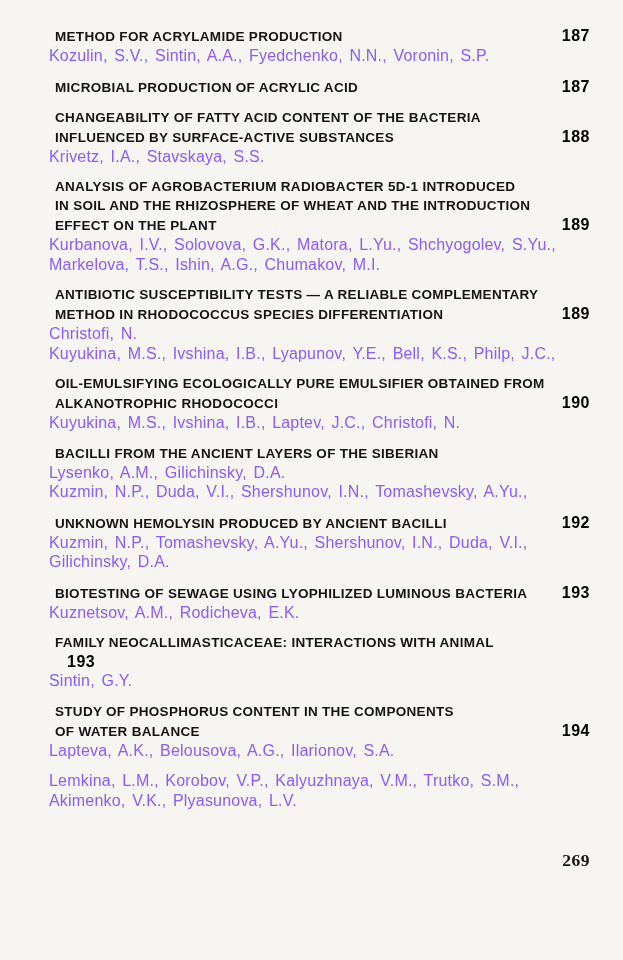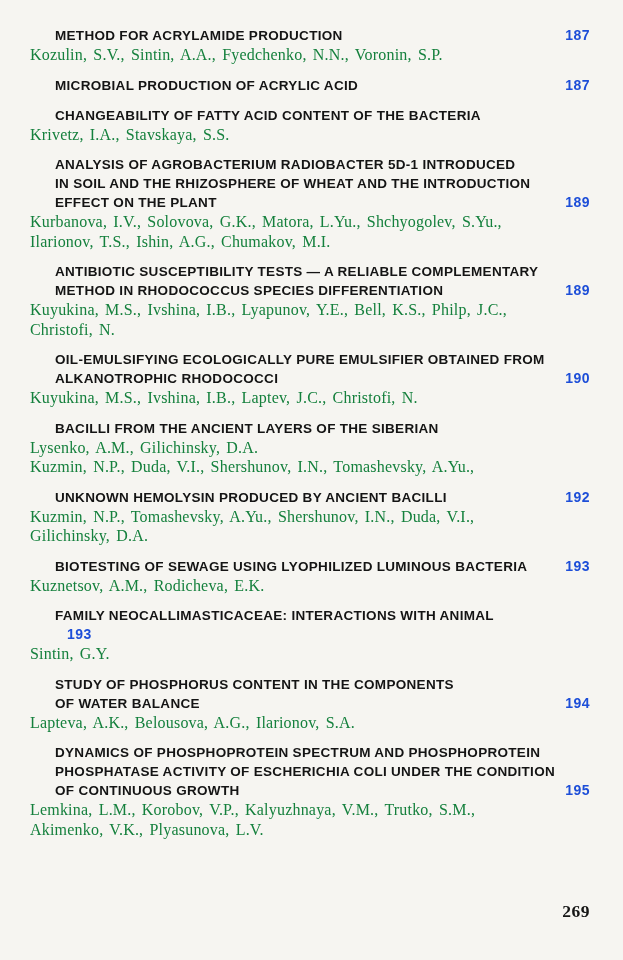--- a/index.html
+++ b/index.html
@@ -25,38 +25,39 @@
     font-weight: 700;
     font-size: 13.5px;
     line-height: 19px;
     letter-spacing: 0.3px;
     color: #141414;
   }
   .title-text { white-space: nowrap; }
   .page-num {
     font-family: "Liberation Sans", sans-serif;
     font-weight: 700;
-    font-size: 14px;
+    font-size: 16px;
     letter-spacing: 0.5px;
-    color: #1d4ed8;
+    color: #000000;
     flex: 0 0 auto;
     margin-left: 12px;
   }
   .authors {
-    font-family: Liberation Serif, serif;
+    font-family: Liberation Sans, sans-serif;
     font-size: 16px;
     line-height: 19.5px;
     letter-spacing: 0.2px;
     word-spacing: 2px;
-    color: #15803d;
+    color: #8b5cf6;
+    margin-left: 19px;
   }
   .author-line { white-space: nowrap; }
   .folio {
     position: absolute;
-    top: 901px;
+    top: 850px;
     right: 33px;
     font-family: "Liberation Serif", serif;
     font-weight: 700;
     font-size: 17.5px;
     letter-spacing: 0.5px;
     color: #161616;
   }
 </style>
 </head>
 <body>
@@ -80,56 +81,60 @@
             <span class="title-text">MICROBIAL PRODUCTION OF ACRYLIC ACID</span>
             <span class="page-num">187</span>
           </div>
         </div>
       </div>
       <div class="entry">
         <div class="title-block">
           <div class="title-line">
             <span class="title-text">CHANGEABILITY OF FATTY ACID CONTENT OF THE BACTERIA</span>
           </div>
+          <div class="title-line">
+            <span class="title-text">INFLUENCED BY SURFACE-ACTIVE SUBSTANCES</span>
+            <span class="page-num">188</span>
+          </div>
         </div>
         <div class="authors">
           <div class="author-line">Krivetz, I.A., Stavskaya, S.S.</div>
         </div>
       </div>
       <div class="entry">
         <div class="title-block">
           <div class="title-line">
             <span class="title-text">ANALYSIS OF AGROBACTERIUM RADIOBACTER 5D-1 INTRODUCED</span>
           </div>
           <div class="title-line">
             <span class="title-text">IN SOIL AND THE RHIZOSPHERE OF WHEAT AND THE INTRODUCTION</span>
           </div>
           <div class="title-line">
             <span class="title-text">EFFECT ON THE PLANT</span>
             <span class="page-num">189</span>
           </div>
         </div>
         <div class="authors">
           <div class="author-line">Kurbanova, I.V., Solovova, G.K., Matora, L.Yu., Shchyogolev, S.Yu.,</div>
-          <div class="author-line">Ilarionov, T.S., Ishin, A.G., Chumakov, M.I.</div>
+          <div class="author-line">Markelova, T.S., Ishin, A.G., Chumakov, M.I.</div>
         </div>
       </div>
       <div class="entry">
         <div class="title-block">
           <div class="title-line">
             <span class="title-text">ANTIBIOTIC SUSCEPTIBILITY TESTS — A RELIABLE COMPLEMENTARY</span>
           </div>
           <div class="title-line">
             <span class="title-text">METHOD IN RHODOCOCCUS SPECIES DIFFERENTIATION</span>
             <span class="page-num">189</span>
           </div>
         </div>
         <div class="authors">
+          <div class="author-line">Christofi, N.</div>
           <div class="author-line">Kuyukina, M.S., Ivshina, I.B., Lyapunov, Y.E., Bell, K.S., Philp, J.C.,</div>
-          <div class="author-line">Christofi, N.</div>
         </div>
       </div>
       <div class="entry">
         <div class="title-block">
           <div class="title-line">
             <span class="title-text">OIL-EMULSIFYING ECOLOGICALLY PURE EMULSIFIER OBTAINED FROM</span>
           </div>
           <div class="title-line">
             <span class="title-text">ALKANOTROPHIC RHODOCOCCI</span>
             <span class="page-num">190</span>
@@ -194,32 +199,20 @@
           <div class="title-line">
             <span class="title-text">OF WATER BALANCE</span>
             <span class="page-num">194</span>
           </div>
         </div>
         <div class="authors">
           <div class="author-line">Lapteva, A.K., Belousova, A.G., Ilarionov, S.A.</div>
         </div>
       </div>
       <div class="entry">
-        <div class="title-block">
-          <div class="title-line">
-            <span class="title-text">DYNAMICS OF PHOSPHOPROTEIN SPECTRUM AND PHOSPHOPROTEIN</span>
-          </div>
-          <div class="title-line">
-            <span class="title-text">PHOSPHATASE ACTIVITY OF ESCHERICHIA COLI UNDER THE CONDITION</span>
-          </div>
-          <div class="title-line">
-            <span class="title-text">OF CONTINUOUS GROWTH</span>
-            <span class="page-num">195</span>
-          </div>
-        </div>
         <div class="authors">
           <div class="author-line">Lemkina, L.M., Korobov, V.P., Kalyuzhnaya, V.M., Trutko, S.M.,</div>
           <div class="author-line">Akimenko, V.K., Plyasunova, L.V.</div>
         </div>
       </div>
     </div>
   <div class="folio">269</div>
 </div>
 
 </body></html>

